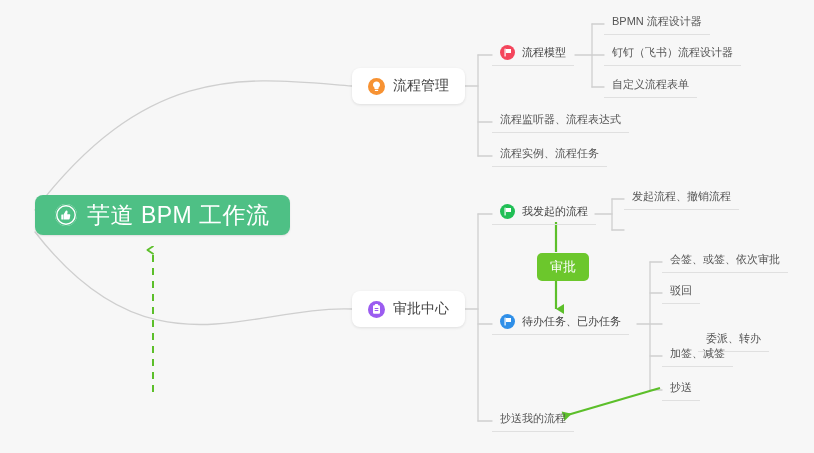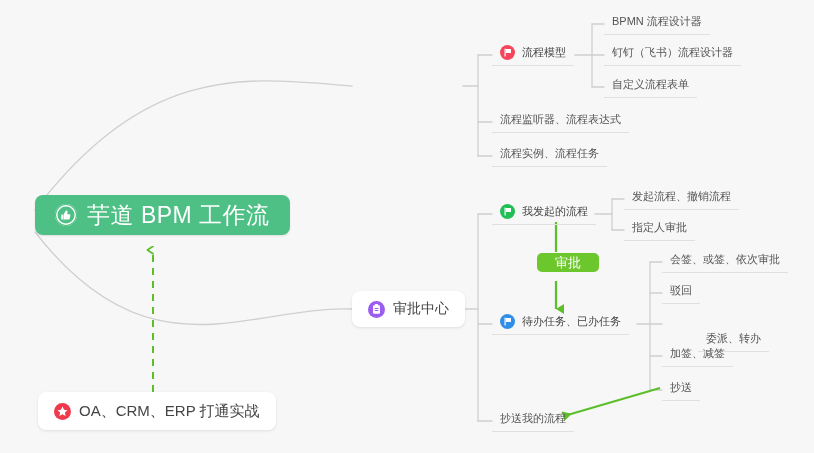--- a/index.html
+++ b/index.html
@@ -80,22 +80,22 @@
     font-size: 11px;
   }
   .leaf-label.dark {
     color: #444444;
   }
 
   
   .tag-node {
     background: #6cc72c;
     border-radius: 5px;
-    padding: 0 18px;
-    height: 19px;
+    padding: 0 13px;
+    height: 28px;
     justify-content: center;
   }
   .tag-label {
     color: #ffffff;
     font-size: 13px;
   }
 
   
   .ico {
     width: 17px;
@@ -192,31 +192,33 @@
         <circle cx="11" cy="11" r="9.2" fill="none" stroke="#ffffff" stroke-width="1.4"></circle>
         <path d="M8.6,10.4 L8.6,15.6 L13.4,15.6 C14.1,15.6 14.6,15.1 14.7,14.5 L15.3,11.3
                  C15.4,10.7 15,10.2 14.4,10.2 L12.2,10.2 L12.6,8.0
                  C12.7,7.2 12.2,6.5 11.5,6.5 C11.1,6.5 10.8,6.7 10.6,7.1 L8.6,10.4 Z" fill="#ffffff"></path>
         <rect x="6.3" y="10.4" width="2.0" height="5.2" rx="0.5" fill="#ffffff"></rect>
       </svg>
     </span>
     <span class="root-label">芋道 BPM 工作流</span>
   </div>
 
-  <div class="node card-node tall" style="left:38px; top:392px;">
+
+  <div class="node card-node" style="left:352px; top:68px;">
     <span class="ico">
       <svg width="17" height="17" viewBox="0 0 17 17">
-        <circle cx="8.5" cy="8.5" r="8.5" fill="#f0394d"></circle>
-        <path d="M8.5,3.6 L10.0,6.8 L13.5,7.2 L10.9,9.6 L11.6,13.1 L8.5,11.3
-                 L5.4,13.1 L6.1,9.6 L3.5,7.2 L7.0,6.8 Z" fill="#ffffff"></path>
-      </svg>
-    </span>
-    <span class="card-label big">OA、CRM、ERP 打通实战</span>
-  </div>
-
+        <circle cx="8.5" cy="8.5" r="8.5" fill="#f79232"></circle>
+        <path d="M8.5,3.4 C6.4,3.4 5.0,4.9 5.0,6.8 C5.0,8.1 5.8,8.9 6.5,9.8
+                 L6.5,11.0 L10.5,11.0 L10.5,9.8 C11.2,8.9 12.0,8.1 12.0,6.8
+                 C12.0,4.9 10.6,3.4 8.5,3.4 Z" fill="#ffffff"></path>
+        <rect x="6.8" y="11.8" width="3.4" height="1.3" rx="0.6" fill="#ffffff"></rect>
+      </svg>
+    </span>
+    <span class="card-label">流程管理</span>
+  </div>
 
   <div class="node leaf-node" style="left:492px; top:42px;">
     <span class="ico sm">
       <svg width="15" height="15" viewBox="0 0 15 15">
         <circle cx="7.5" cy="7.5" r="7.5" fill="#f4455c"></circle>
         <rect x="4.5" y="3.6" width="1.2" height="7.8" rx="0.5" fill="#ffffff"></rect>
         <path d="M6.0,4.0 L11.0,4.0 L11.0,8.0 L6.0,8.0 Z" fill="#ffffff"></path>
       </svg>
     </span>
     <span class="leaf-label dark">流程模型</span>
@@ -259,23 +261,20 @@
         <rect x="4.5" y="3.6" width="1.2" height="7.8" rx="0.5" fill="#ffffff"></rect>
         <path d="M6.0,4.0 L11.0,4.0 L11.0,8.0 L6.0,8.0 Z" fill="#ffffff"></path>
       </svg>
     </span>
     <span class="leaf-label dark">我发起的流程</span>
   </div>
 
   <div class="node leaf-node" style="left:624px; top:186px;">
     <span class="leaf-label">发起流程、撤销流程</span>
   </div>
-  <div class="node leaf-node" style="left:624px; top:217px;">
-    <span class="leaf-label">指定人审批</span>
-  </div>
 
   <div class="node tag-node" style="left:537px; top:253px;">
     <span class="tag-label">审批</span>
   </div>
 
   <div class="node leaf-node" style="left:492px; top:311px;">
     <span class="ico sm">
       <svg width="15" height="15" viewBox="0 0 15 15">
         <circle cx="7.5" cy="7.5" r="7.5" fill="#2f8fe8"></circle>
         <rect x="4.5" y="3.6" width="1.2" height="7.8" rx="0.5" fill="#ffffff"></rect>

